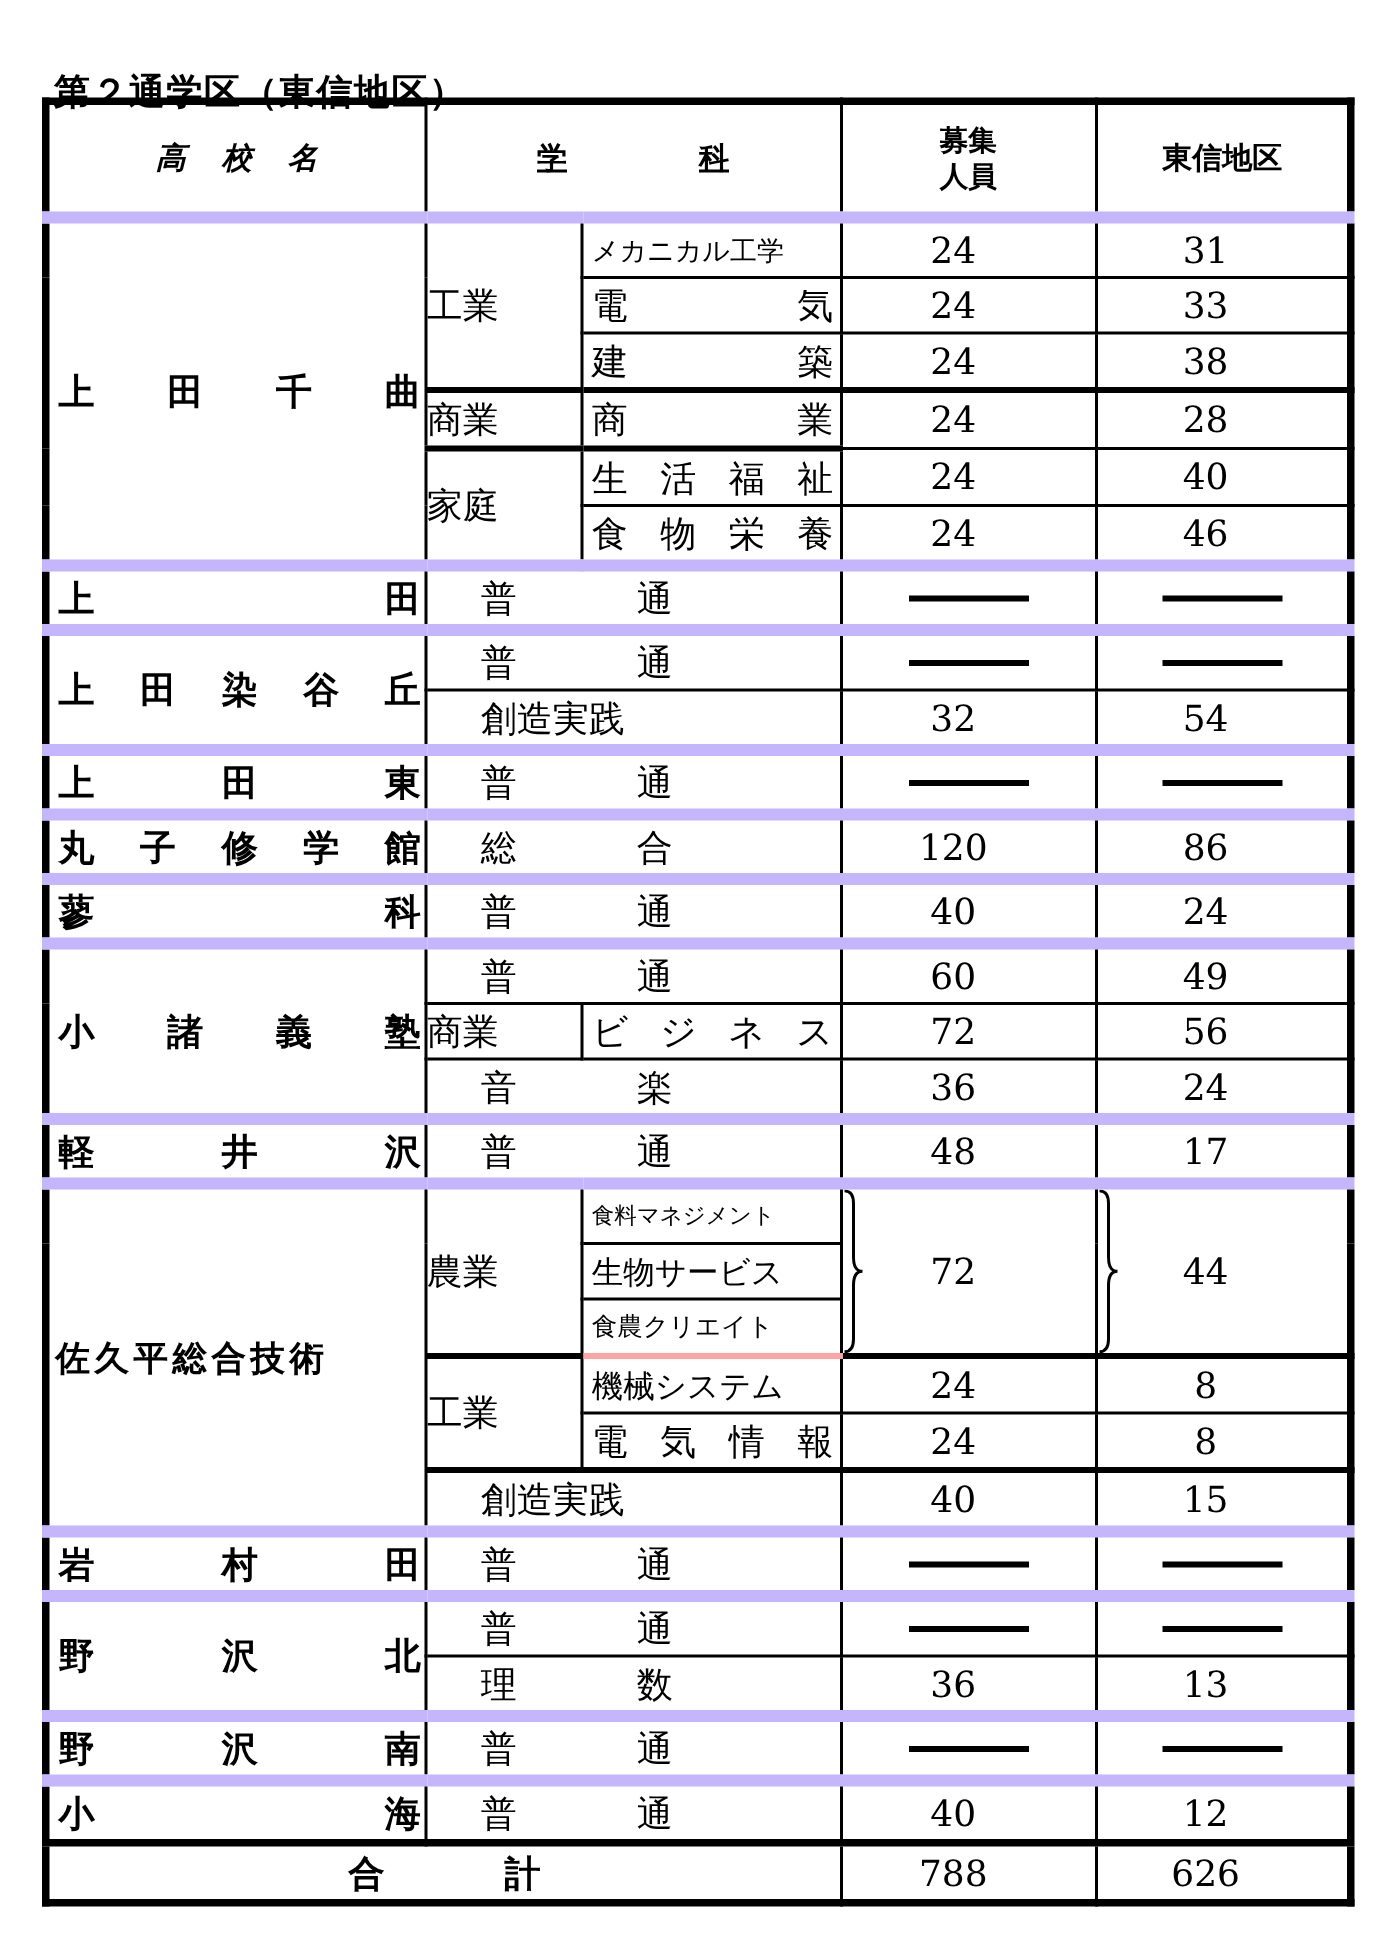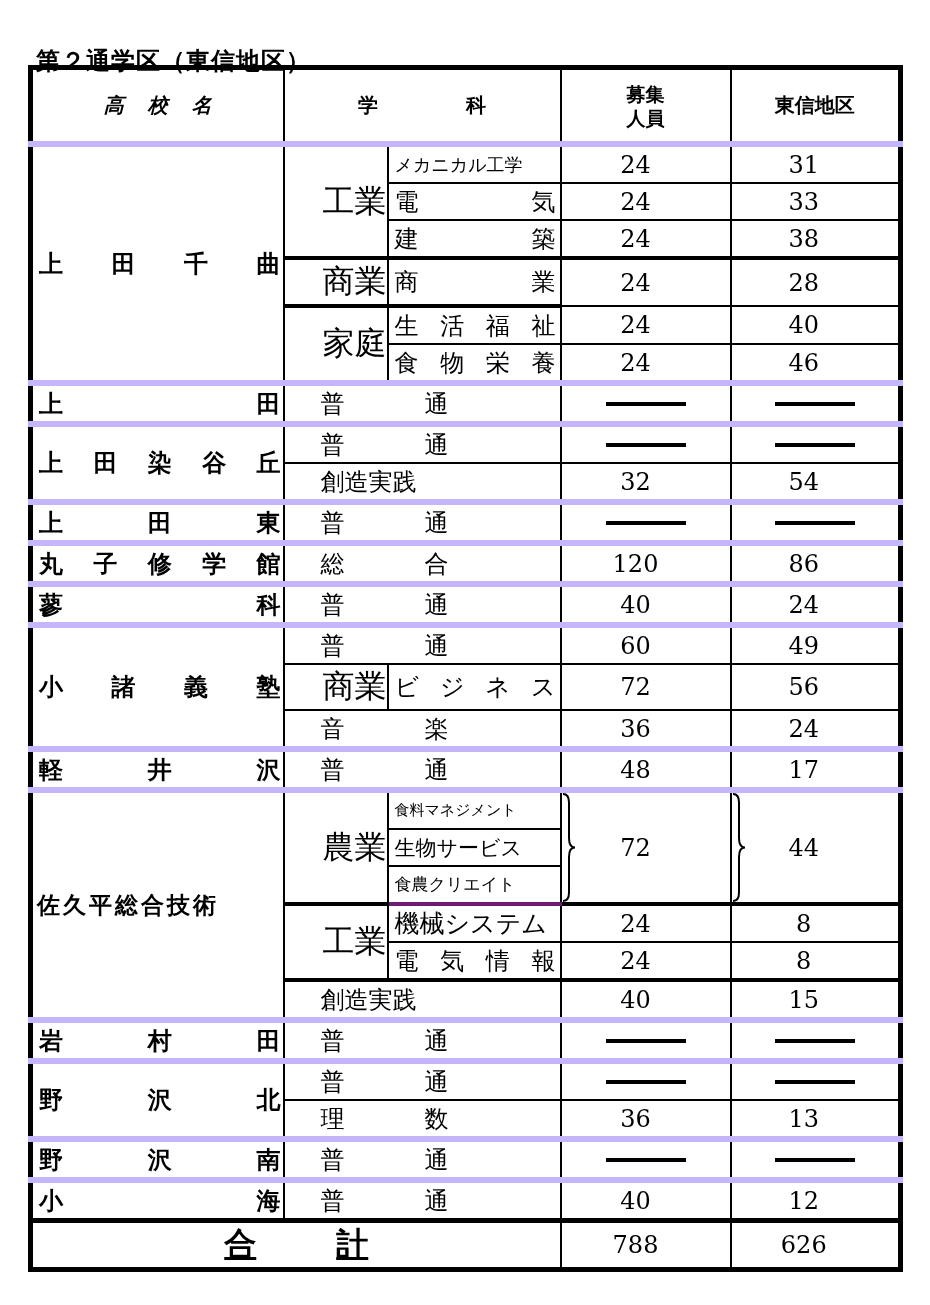--- a/index.html
+++ b/index.html
@@ -7,37 +7,37 @@
          font-family: "DejaVu Sans", sans-serif; color: #000; }
   .title { position: absolute; left: 36px; top: 46px; font-size: 24px; font-weight: bold;
            letter-spacing: 1px; line-height: 30px; white-space: nowrap; }
   table.grid { position: absolute; left: 28px; top: 65px; border-collapse: collapse;
                border: 5px solid #000; table-layout: fixed; }
   table.grid td { border: 2px solid #000; padding: 0; height: 35px; overflow: hidden;
                   white-space: nowrap; }
   table.grid tr.head td { height: 71px; border-bottom: 5px solid #000; font-weight: bold;
                           text-align: center; font-size: 20px; }
   .hd-school { letter-spacing: 24px; padding-left: 24px !important; font-style: italic; }
-  .hd-subject { text-align: center; }
+  .hd-subject { text-align: center; text-decoration: underline; }
   .hd-subject span.a { margin-right: 88px; }
   .hd-cap { font-size: 19px !important; line-height: 24px; }
-  tr.sep td { border-top: 6px solid #c4b5fd; }
+  tr.sep td { border-top: 8px solid #c4b5fd; }
   td.school { font-weight: bold; font-size: 24px; padding: 0 2px 0 6px !important; }
   .spread { display: flex; justify-content: space-between; align-items: center; }
-  td.cat { font-size: 32px; text-align: right; }
+  td.cat { font-size: 24px; text-align: left; }
   td.sub { font-size: 24px; padding: 0 4px 0 6px !important; }
   td.sub.small { font-size: 18px; }
   td.sub.tiny { font-size: 15px; }
   td.gen { font-size: 24px; padding-left: 36px !important; }
   td.gen .spread2 { display: inline-flex; width: 128px; justify-content: space-between; }
   td.num { font-family: "DejaVu Serif", serif; font-size: 24px; text-align: center;
            padding-right: 20px !important; }
   td.num2 { padding-right: 22px !important; }
   .dash { display: block; width: 80px; height: 4px; background: #000; margin: 0 auto; }
-  td.total-label { font-weight: bold; font-size: 32px; text-align: center; text-decoration: underline; }
+  td.total-label { font-weight: bold; font-size: 24px; text-align: center; }
   .total-label span.a { margin-right: 80px; }
   td.brace-cell { position: relative; }
   .brace { position: absolute; left: 0; top: 0; width: 14px; height: 100%; }
 </style>
 </head>
 <body>
 
 <div class="title">第２通学区（東信地区）</div>
 
 <table class="grid">
@@ -304,21 +304,21 @@
     </td>
   </tr>
   <tr>
     <td class="sub small" style="font-size:21px">生物サービス</td>
   </tr>
   <tr>
     <td class="sub small" style="font-size:17px">食農クリエイト</td>
   </tr>
   <tr>
     <td rowspan="2" class="cat" style="border-top:4px solid #000">工業</td>
-    <td class="sub small" style="border-top:4px solid #701a75;font-size:25px">機械システム</td>
+    <td class="sub small" style="border-top:4px solid #fca5a5;font-size:21px">機械システム</td>
     <td class="num" style="border-top:4px solid #000">24</td>
     <td class="num num2" style="border-top:4px solid #000">8</td>
   </tr>
   <tr>
     <td class="sub">
           <div class="spread">
             <span>電</span>
             <span>気</span>
             <span>情</span>
             <span>報</span>

